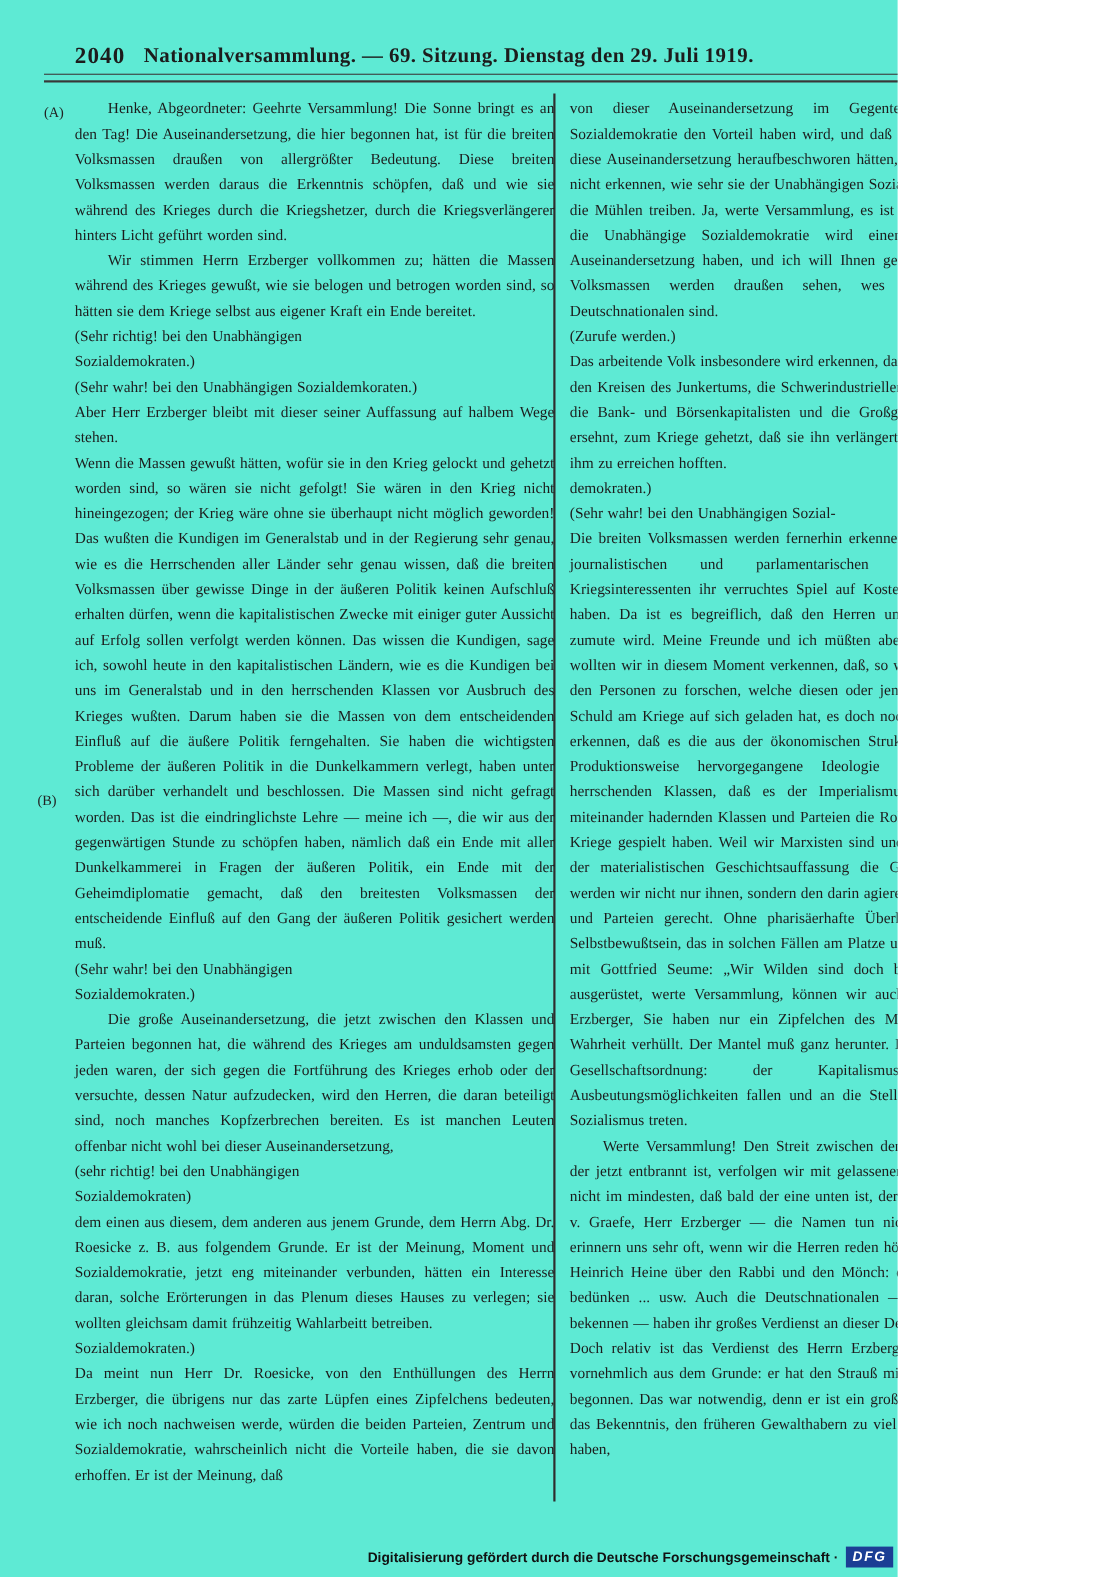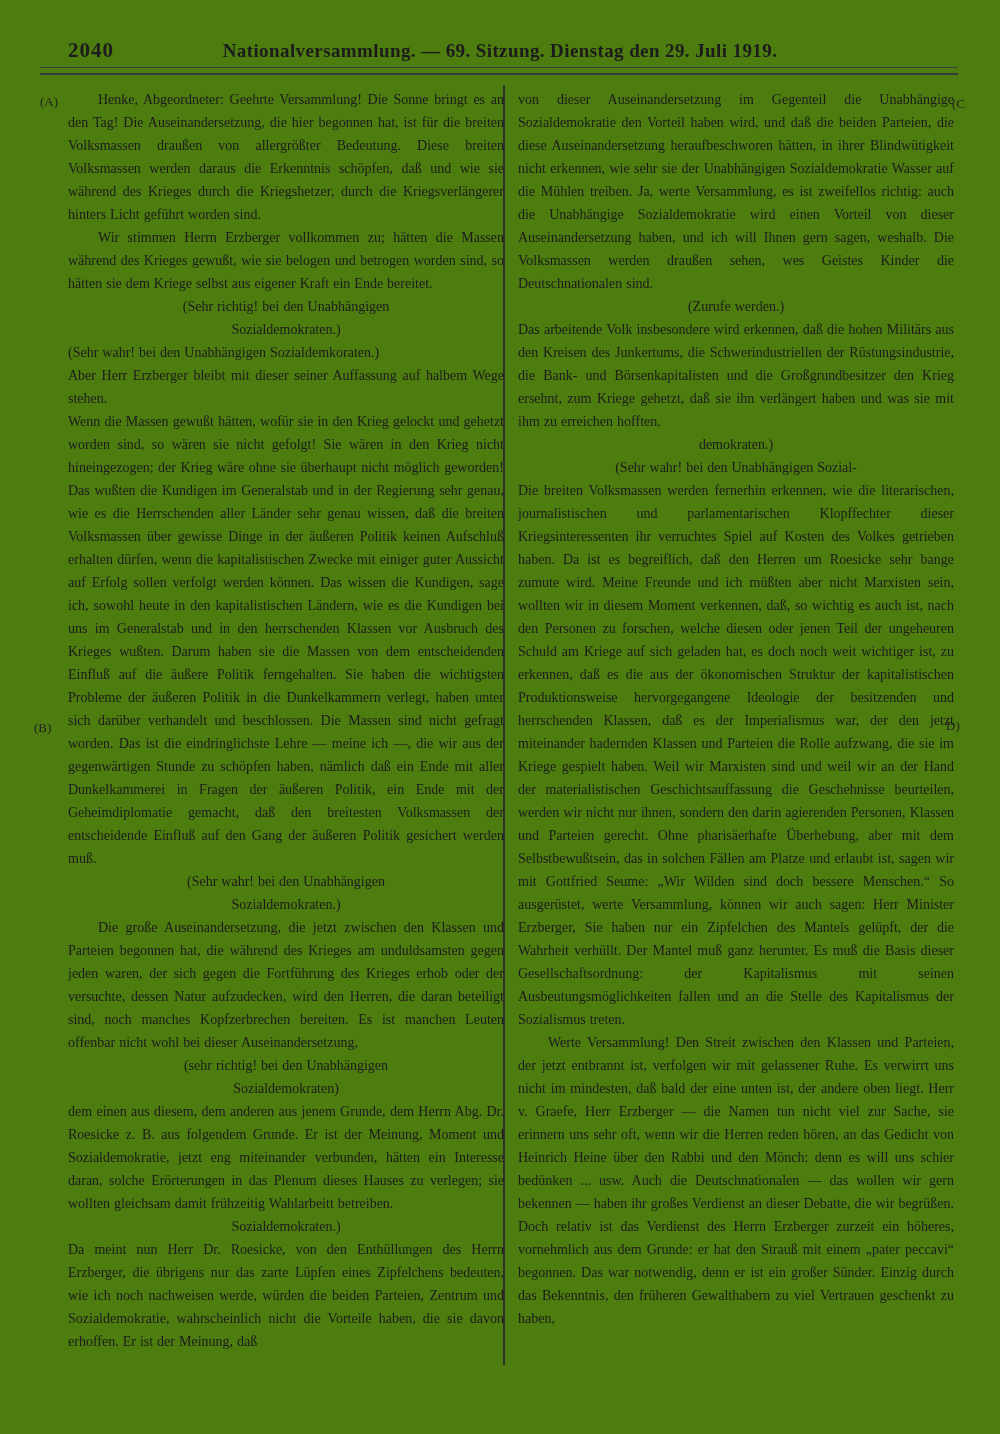--- a/index.html
+++ b/index.html
@@ -1,19 +1,19 @@
 <!DOCTYPE html>
 <html lang="de"><head>
 <meta charset="utf-8">
 <style>
   html,body { margin:0; padding:0; }
   body { background:#ffffff; font-family:"Liberation Serif", serif; }
   .page {
-    position:relative; width:1000px; height:1434px;
-    background:#4d7c0f; overflow:hidden; color:#1c1c1c;
+    position:relative; width:816px; height:1434px;
+    background:#5eead4; overflow:hidden; color:#1c1c1c;
   }
   
   .pageno {
     position:absolute; left:68px; top:38px;
     font-size:21px; font-weight:bold; letter-spacing:1px;
   }
   .htitle {
     position:absolute; left:0; right:0; top:40px;
     text-align:center; font-size:19px; font-weight:bold; letter-spacing:0.4px;
   }
@@ -39,21 +39,21 @@
   .col {
     position:absolute; top:88px; width:436px;
     font-size:14px; line-height:23px; text-align:justify;
     word-spacing:0.5px;
   }
   .col-left  { left:68px; }
   .col-right { left:518px; }
   .para { margin:0; }
   .para.indent { text-indent:30px; }
   .para b { font-weight:normal; }
-  .stage { text-align:center; }
+  .stage { }
   
   .footer {
     position:absolute; right:4px; top:1406px;
     display:flex; align-items:center; gap:7px;
     font-family:"Liberation Sans", sans-serif;
   }
   .ftext { font-size:12.5px; font-weight:bold; color:#111; }
   .flogo {
     background:#1b3e94; color:#ffffff;
     font-size:12.5px; font-weight:bold; font-style:italic;
@@ -108,14 +108,18 @@
       </div>
       <p class="para">Das arbeitende Volk insbesondere wird erkennen, daß die hohen Militärs aus den Kreisen des Junkertums, die Schwerindustriellen der Rüstungsindustrie, die Bank- und Börsenkapitalisten und die Großgrundbesitzer den Krieg ersehnt, zum Kriege gehetzt, daß sie ihn verlängert haben und was sie mit ihm zu erreichen hofften.</p>
       <div class="stage">
         <div>demokraten.)</div>
         <div>(Sehr wahr! bei den Unabhängigen Sozial-</div>
       </div>
       <p class="para">Die breiten Volksmassen werden fernerhin erkennen, wie die literarischen, journalistischen und parlamentarischen Klopffechter dieser Kriegsinteressenten ihr verruchtes Spiel auf Kosten des Volkes getrieben haben. Da ist es begreiflich, daß den Herren um Roesicke sehr bange zumute wird.  Meine Freunde und ich müßten aber nicht Marxisten sein, wollten wir in diesem Moment verkennen, daß, so wichtig es auch ist, nach den Personen zu forschen, welche diesen oder jenen Teil der ungeheuren Schuld am Kriege auf sich geladen hat, es doch noch weit wichtiger ist, zu erkennen, daß es die aus der ökonomischen Struktur der kapitalistischen Produktionsweise hervorgegangene Ideologie der besitzenden und herrschenden Klassen, daß es der Imperialismus war, der den jetzt miteinander hadernden Klassen und Parteien die Rolle aufzwang, die sie im Kriege gespielt haben.  Weil wir Marxisten sind und weil wir an der Hand der materialistischen Geschichtsauffassung die Geschehnisse beurteilen, werden wir nicht nur ihnen, sondern den darin agierenden Personen, Klassen und Parteien gerecht.  Ohne pharisäerhafte Überhebung, aber mit dem Selbstbewußtsein, das in solchen Fällen am Platze und erlaubt ist, sagen wir mit Gottfried Seume: „Wir Wilden sind doch bessere Menschen.“  So ausgerüstet, werte Versammlung, können wir auch sagen: Herr Minister Erzberger, Sie haben nur ein Zipfelchen des Mantels gelüpft, der die Wahrheit verhüllt.  Der Mantel muß ganz herunter. Es muß die Basis dieser Gesellschaftsordnung: der Kapitalismus mit seinen Ausbeutungsmöglichkeiten fallen und an die Stelle des Kapitalismus der Sozialismus treten.</p>
       <p class="para indent">Werte Versammlung!  Den Streit zwischen den Klassen und Parteien, der jetzt entbrannt ist, verfolgen wir mit gelassener Ruhe.  Es verwirrt uns nicht im mindesten, daß bald der eine unten ist, der andere oben liegt.  Herr v. Graefe, Herr Erzberger — die Namen tun nicht viel zur Sache, sie erinnern uns sehr oft, wenn wir die Herren reden hören, an das Gedicht von Heinrich Heine über den Rabbi und den Mönch: denn es will uns schier bedünken ... usw.  Auch die Deutschnationalen — das wollen wir gern bekennen — haben ihr großes Verdienst an dieser Debatte, die wir begrüßen.  Doch relativ ist das <b>Verdienst des Herrn Erzberger</b> zurzeit ein höheres, vornehmlich aus dem Grunde: er hat den Strauß mit einem „pater peccavi“ begonnen.  Das war notwendig, denn er ist ein großer Sünder.  Einzig durch das Bekenntnis, den früheren Gewalthabern zu viel Vertrauen geschenkt zu haben,</p>
     </div>
 
+  <div class="footer">
+    <span class="ftext">Digitalisierung gefördert durch die Deutsche Forschungsgemeinschaft ·</span>
+    <span class="flogo">DFG</span>
+  </div>
 
 </div>
 
 </body></html>

